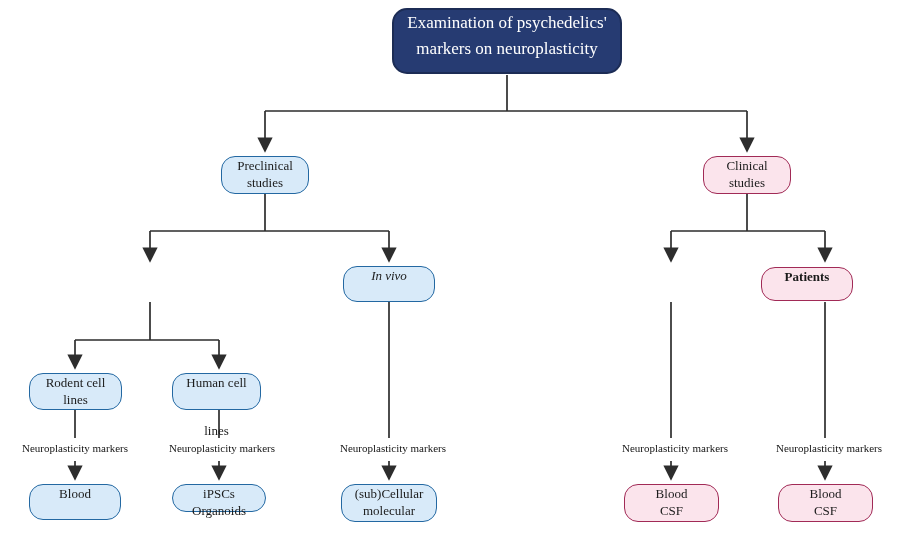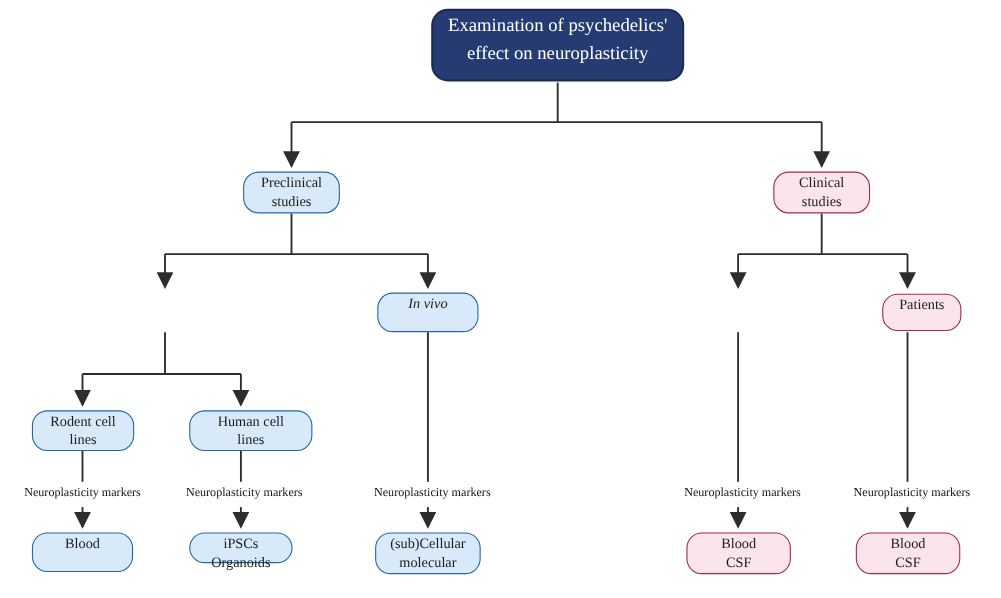--- a/index.html
+++ b/index.html
@@ -64,44 +64,44 @@
       <path d="M75 461 V479" marker-end="url(#arrow)"></path>
       <path d="M219 461 V479" marker-end="url(#arrow)"></path>
       <path d="M389 461 V479" marker-end="url(#arrow)"></path>
       <path d="M671 461 V479" marker-end="url(#arrow)"></path>
       <path d="M825 461 V479" marker-end="url(#arrow)"></path>
     </g>
   </svg>
 
   <div class="node root" style="left:392px;top:8px;width:230px;height:66px;">
     <span>Examination of psychedelics'</span>
-    <span>effect on neuroplasticity</span>
+    <span>markers on neuroplasticity</span>
   </div>
 
   <div class="node blue" style="left:221px;top:156px;width:88px;height:38px;">
     <span>Preclinical</span>
     <span>studies</span>
   </div>
   <div class="node pink" style="left:703px;top:156px;width:88px;height:38px;">
     <span>Clinical</span>
     <span>studies</span>
   </div>
 
   <div class="node blue italic" style="left:343px;top:266px;width:92px;height:36px;">
     <span>In vivo</span>
   </div>
-  <div class="node pink" style="left:802px;top:267px;width:72px;height:34px;">
+  <div class="node pink" style="left:761px;top:267px;width:92px;height:34px;font-weight:bold;">
     <span>Patients</span>
   </div>
 
   <div class="node blue" style="left:29px;top:373px;width:93px;height:37px;">
     <span>Rodent cell</span>
     <span>lines</span>
   </div>
-  <div class="node blue" style="left:172px;top:373px;width:112px;height:37px;">
+  <div class="node blue" style="left:172px;top:373px;width:89px;height:37px;gap:31px;">
     <span>Human cell</span>
     <span>lines</span>
   </div>
 
   <div class="marker-label" style="left:75px;top:442px;">Neuroplasticity markers</div>
   <div class="marker-label" style="left:222px;top:442px;">Neuroplasticity markers</div>
   <div class="marker-label" style="left:393px;top:442px;">Neuroplasticity markers</div>
   <div class="marker-label" style="left:675px;top:442px;">Neuroplasticity markers</div>
   <div class="marker-label" style="left:829px;top:442px;">Neuroplasticity markers</div>
 

